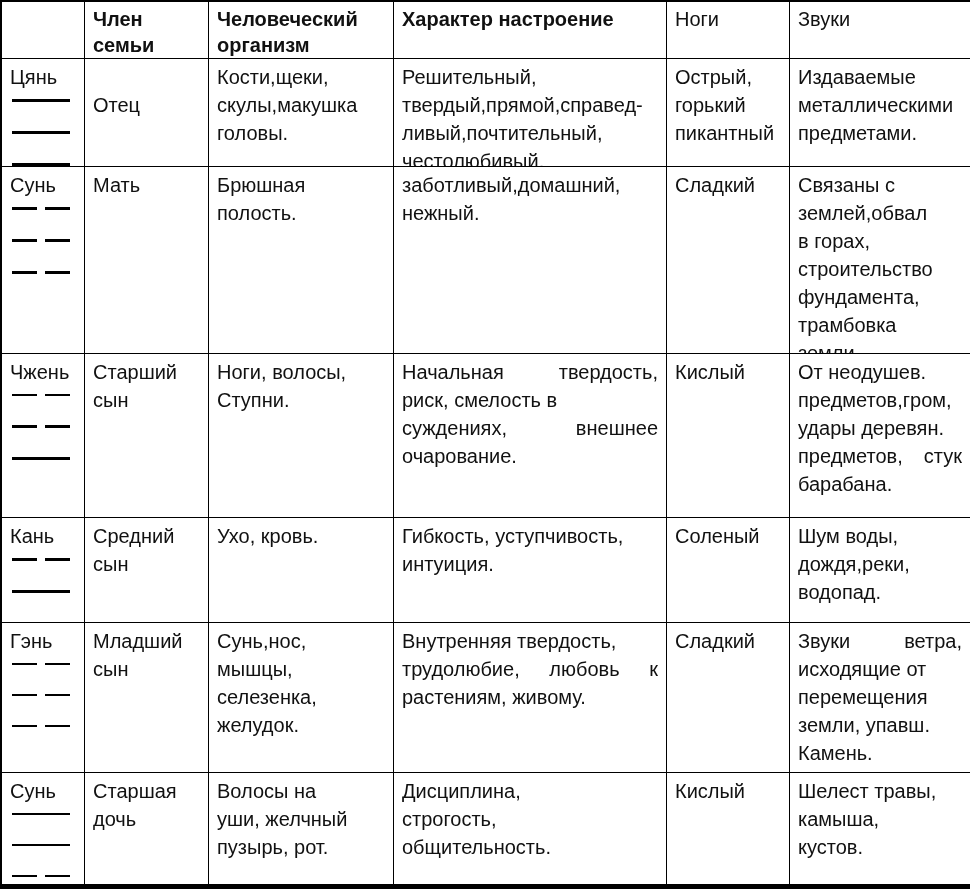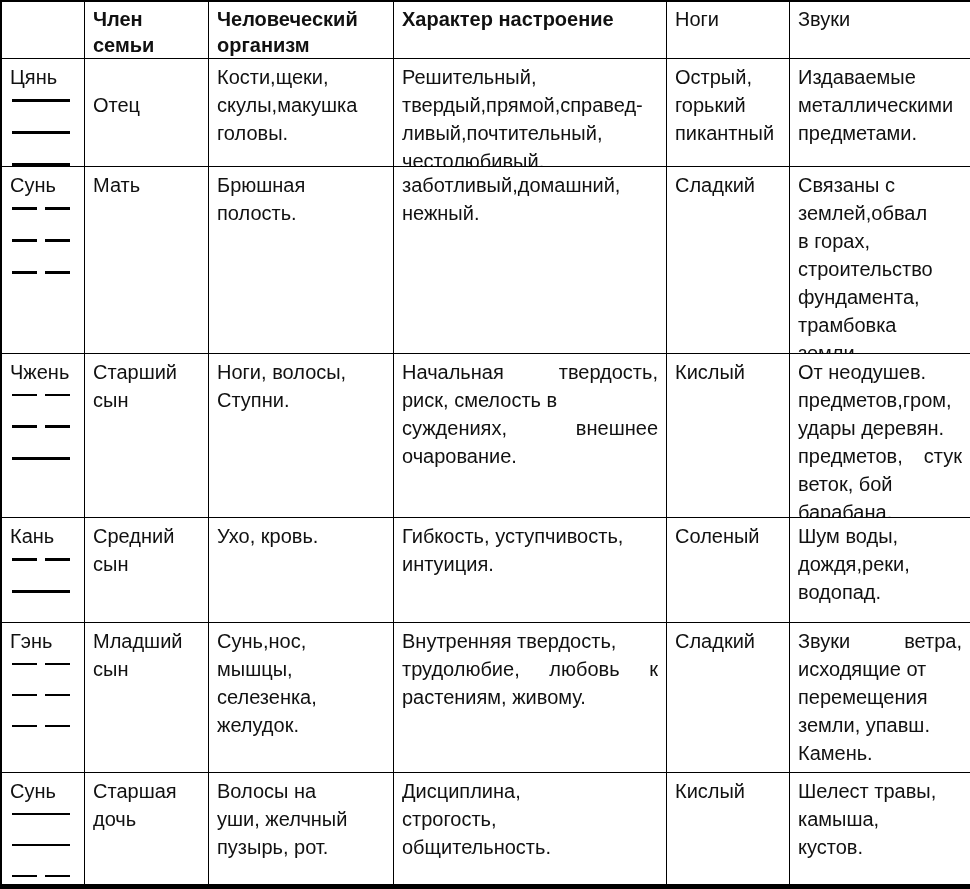--- a/index.html
+++ b/index.html
@@ -160,21 +160,20 @@
         <div class="line">очарование.</div>
       </div>
       <div class="cell">
         <div class="line">Кислый</div>
       </div>
       <div class="cell">
         <div class="line">От неодушев.</div>
         <div class="line">предметов,гром,</div>
         <div class="line">удары деревян.</div>
         <div class="line jline">предметов, стук</div>
-        <div class="line">веток, бой</div>
         <div class="line">барабана.</div>
       </div>
       <div class="cell">
         <div class="tri-name">Кань</div>
         <div class="tri-lines">
           <div class="tri-line broken thick"></div>
           <div class="tri-line solid thick"></div>
           <div class="tri-line broken thick"></div>
         </div>
       </div>

